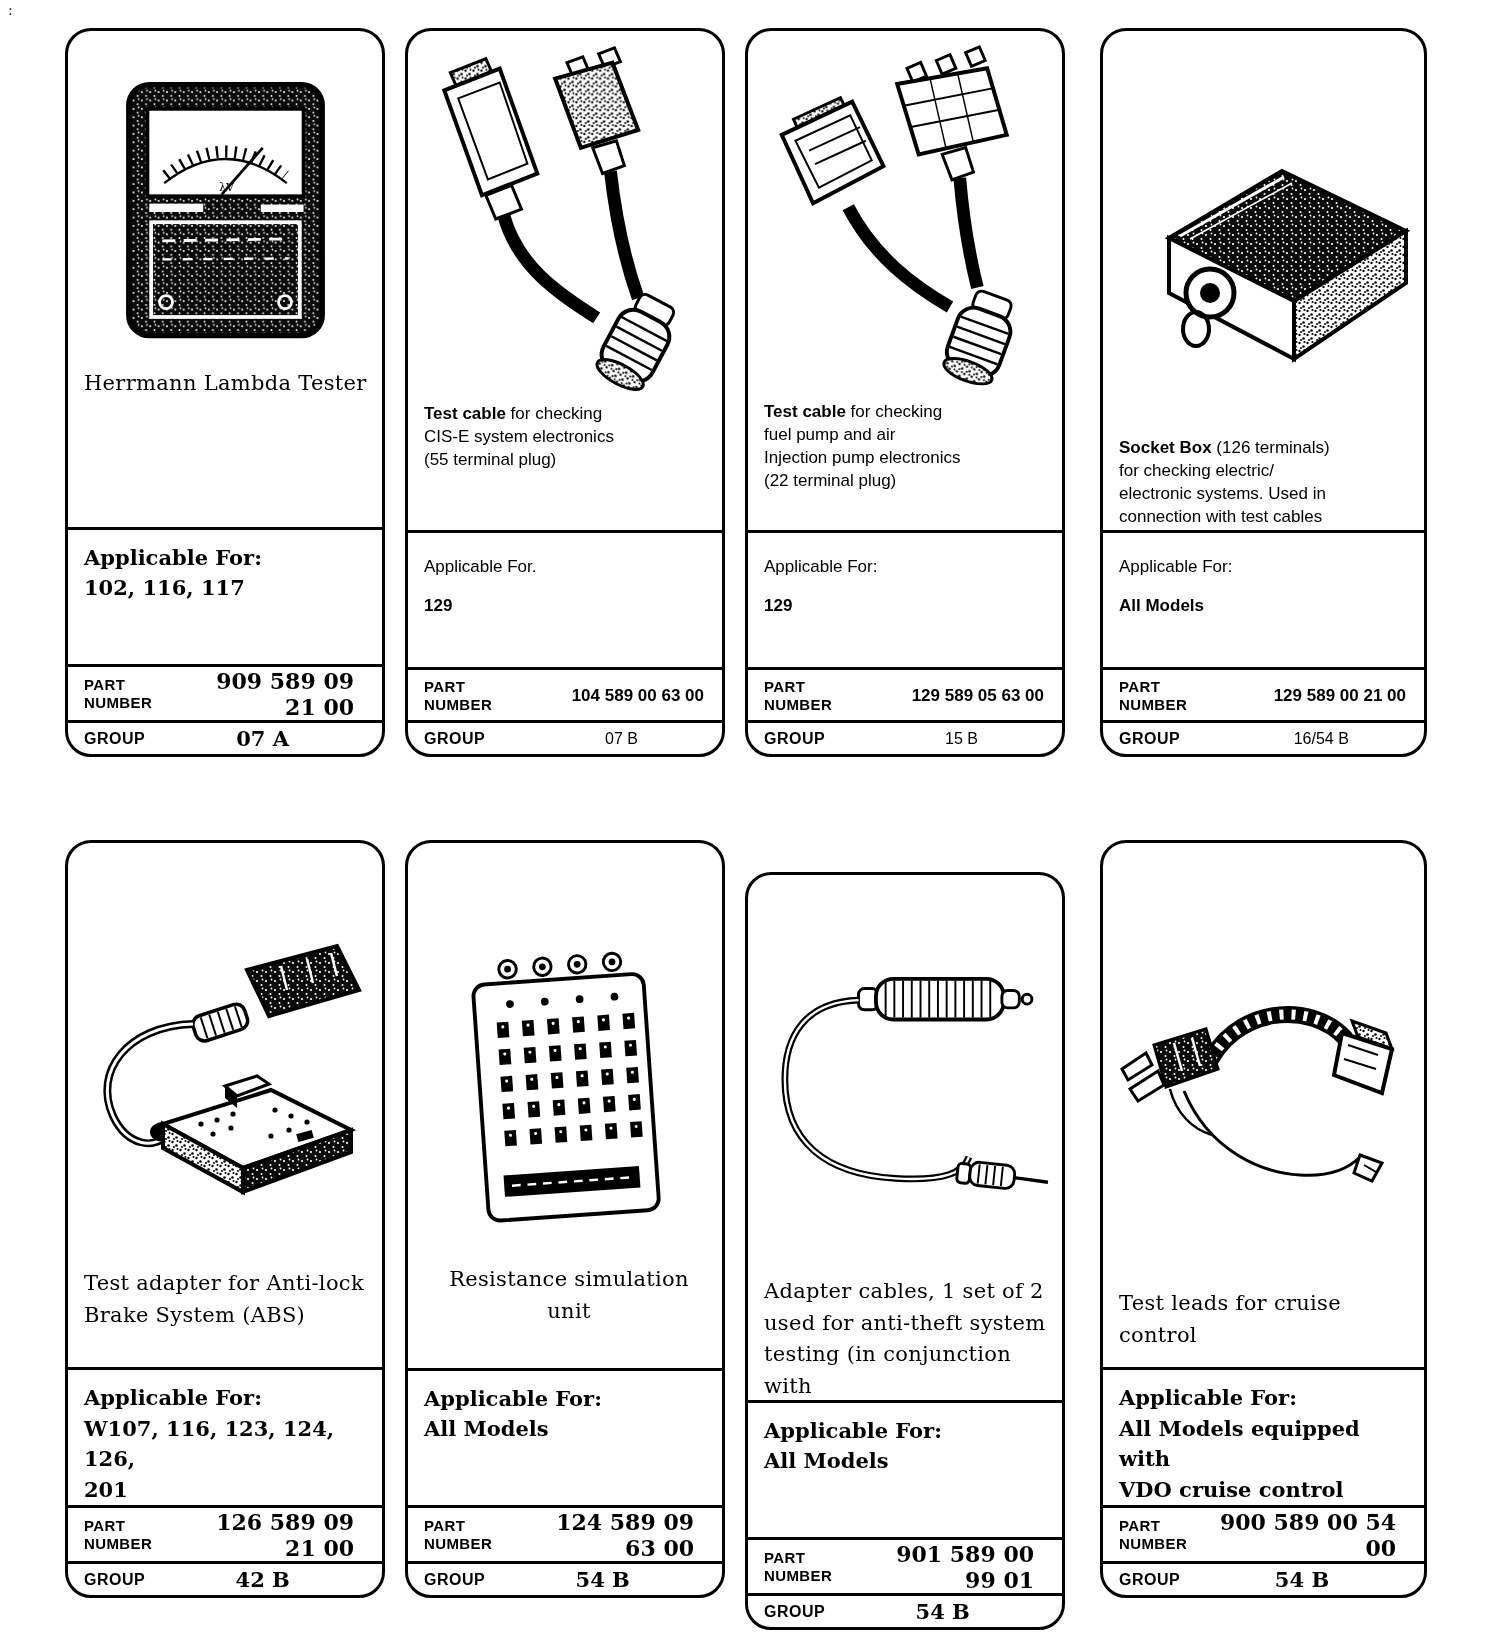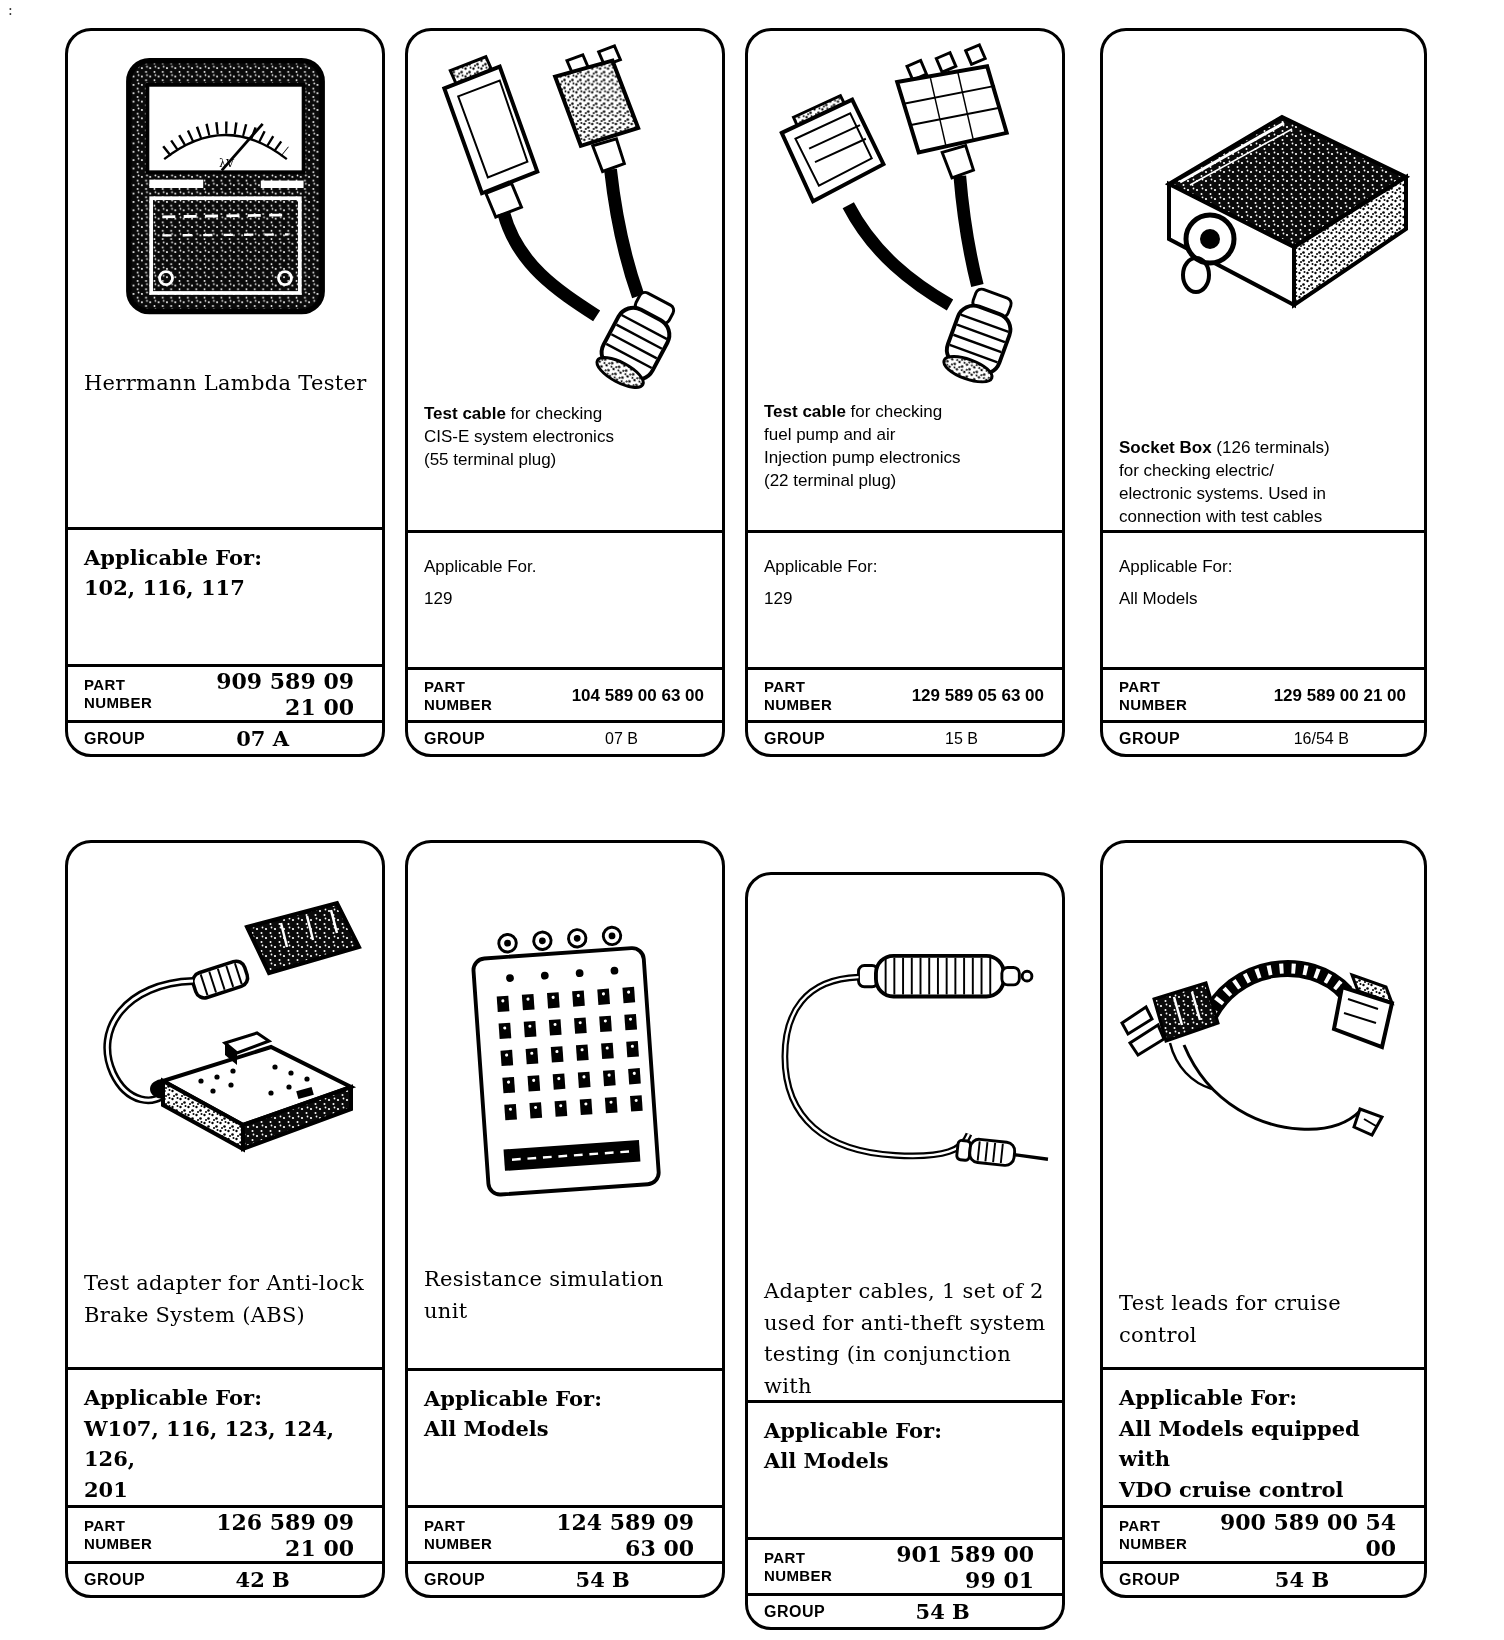--- a/index.html
+++ b/index.html
@@ -12,41 +12,41 @@
   #card1{left:65px;top:28px;width:320px;height:729px}
   #card2{left:405px;top:28px;width:320px;height:729px}
   #card3{left:745px;top:28px;width:320px;height:729px}
   #card4{left:1100px;top:28px;width:327px;height:729px}
   #card5{left:65px;top:840px;width:320px;height:758px}
   #card6{left:405px;top:840px;width:320px;height:758px}
   #card7{left:745px;top:872px;width:320px;height:758px}
   #card8{left:1100px;top:840px;width:327px;height:758px}
 
   .top{flex:1 1 auto;display:flex;flex-direction:column;align-items:stretch;overflow:hidden;}
-  .illus{display:flex;justify-content:center;align-items:flex-start;flex:0 0 auto;}
+  .illus{display:flex;justify-content:center;align-items:center;flex:0 0 auto;}
   #card1 .illus{height:310px;padding-top:26px}
   #card2 .illus{height:368px;padding-top:4px}
   #card3 .illus{height:364px;padding-top:6px}
   #card4 .illus{height:358px;padding-top:48px}
   #card5 .illus{height:386px;padding-top:38px}
   #card6 .illus{height:372px;padding-top:48px}
   #card7 .illus{height:356px;padding-top:44px}
   #card8 .illus{height:392px;padding-top:52px}
 
   .desc{margin:0 14px 0 16px;white-space:pre-line;}
   .serif .desc{font-family:"DejaVu Serif",serif;font-size:21px;line-height:1.5;letter-spacing:.3px;}
   .sans  .desc{font-family:"Liberation Sans",sans-serif;font-size:17px;line-height:1.35;}
   .desc .lead{font-weight:bold;}
-  #card6 .desc{margin-left:16px;}
+  #card6 .desc{margin-left:22px;text-align:center;}
 
   .applicable{flex:0 0 137px;border-top:3px solid #000;padding:13px 14px 0 16px;box-sizing:border-box;}
   .serif .applicable{font-family:"DejaVu Serif",serif;font-size:21px;font-weight:bold;line-height:1.45;}
   .sans  .applicable{font-family:"Liberation Sans",sans-serif;font-size:17px;line-height:1.4;padding-top:22px;}
   .app-val{white-space:pre-line;}
-  .sans .app-val{font-weight:normal;margin-top:8px;}
+  .sans .app-val{font-weight:bold;margin-top:15px;}
 
   .part-row{flex:0 0 53px;border-top:3px solid #000;display:flex;align-items:center;
             padding:1px 18px 0 16px;box-sizing:border-box;}
   .part-label{font-family:"Liberation Sans",sans-serif;font-weight:bold;font-size:15px;
               line-height:1.2;white-space:pre-line;letter-spacing:.4px;flex:0 0 98px;}
   .part-value{flex:1 1 auto;text-align:right;}
   .serif .part-value{font-family:"DejaVu Serif",serif;font-weight:bold;font-size:22px;padding-right:10px;}
   .sans  .part-value{font-family:"Liberation Sans",sans-serif;font-weight:bold;font-size:17px;}
 
   .group-row{flex:0 0 34px;border-top:3px solid #000;position:relative;

